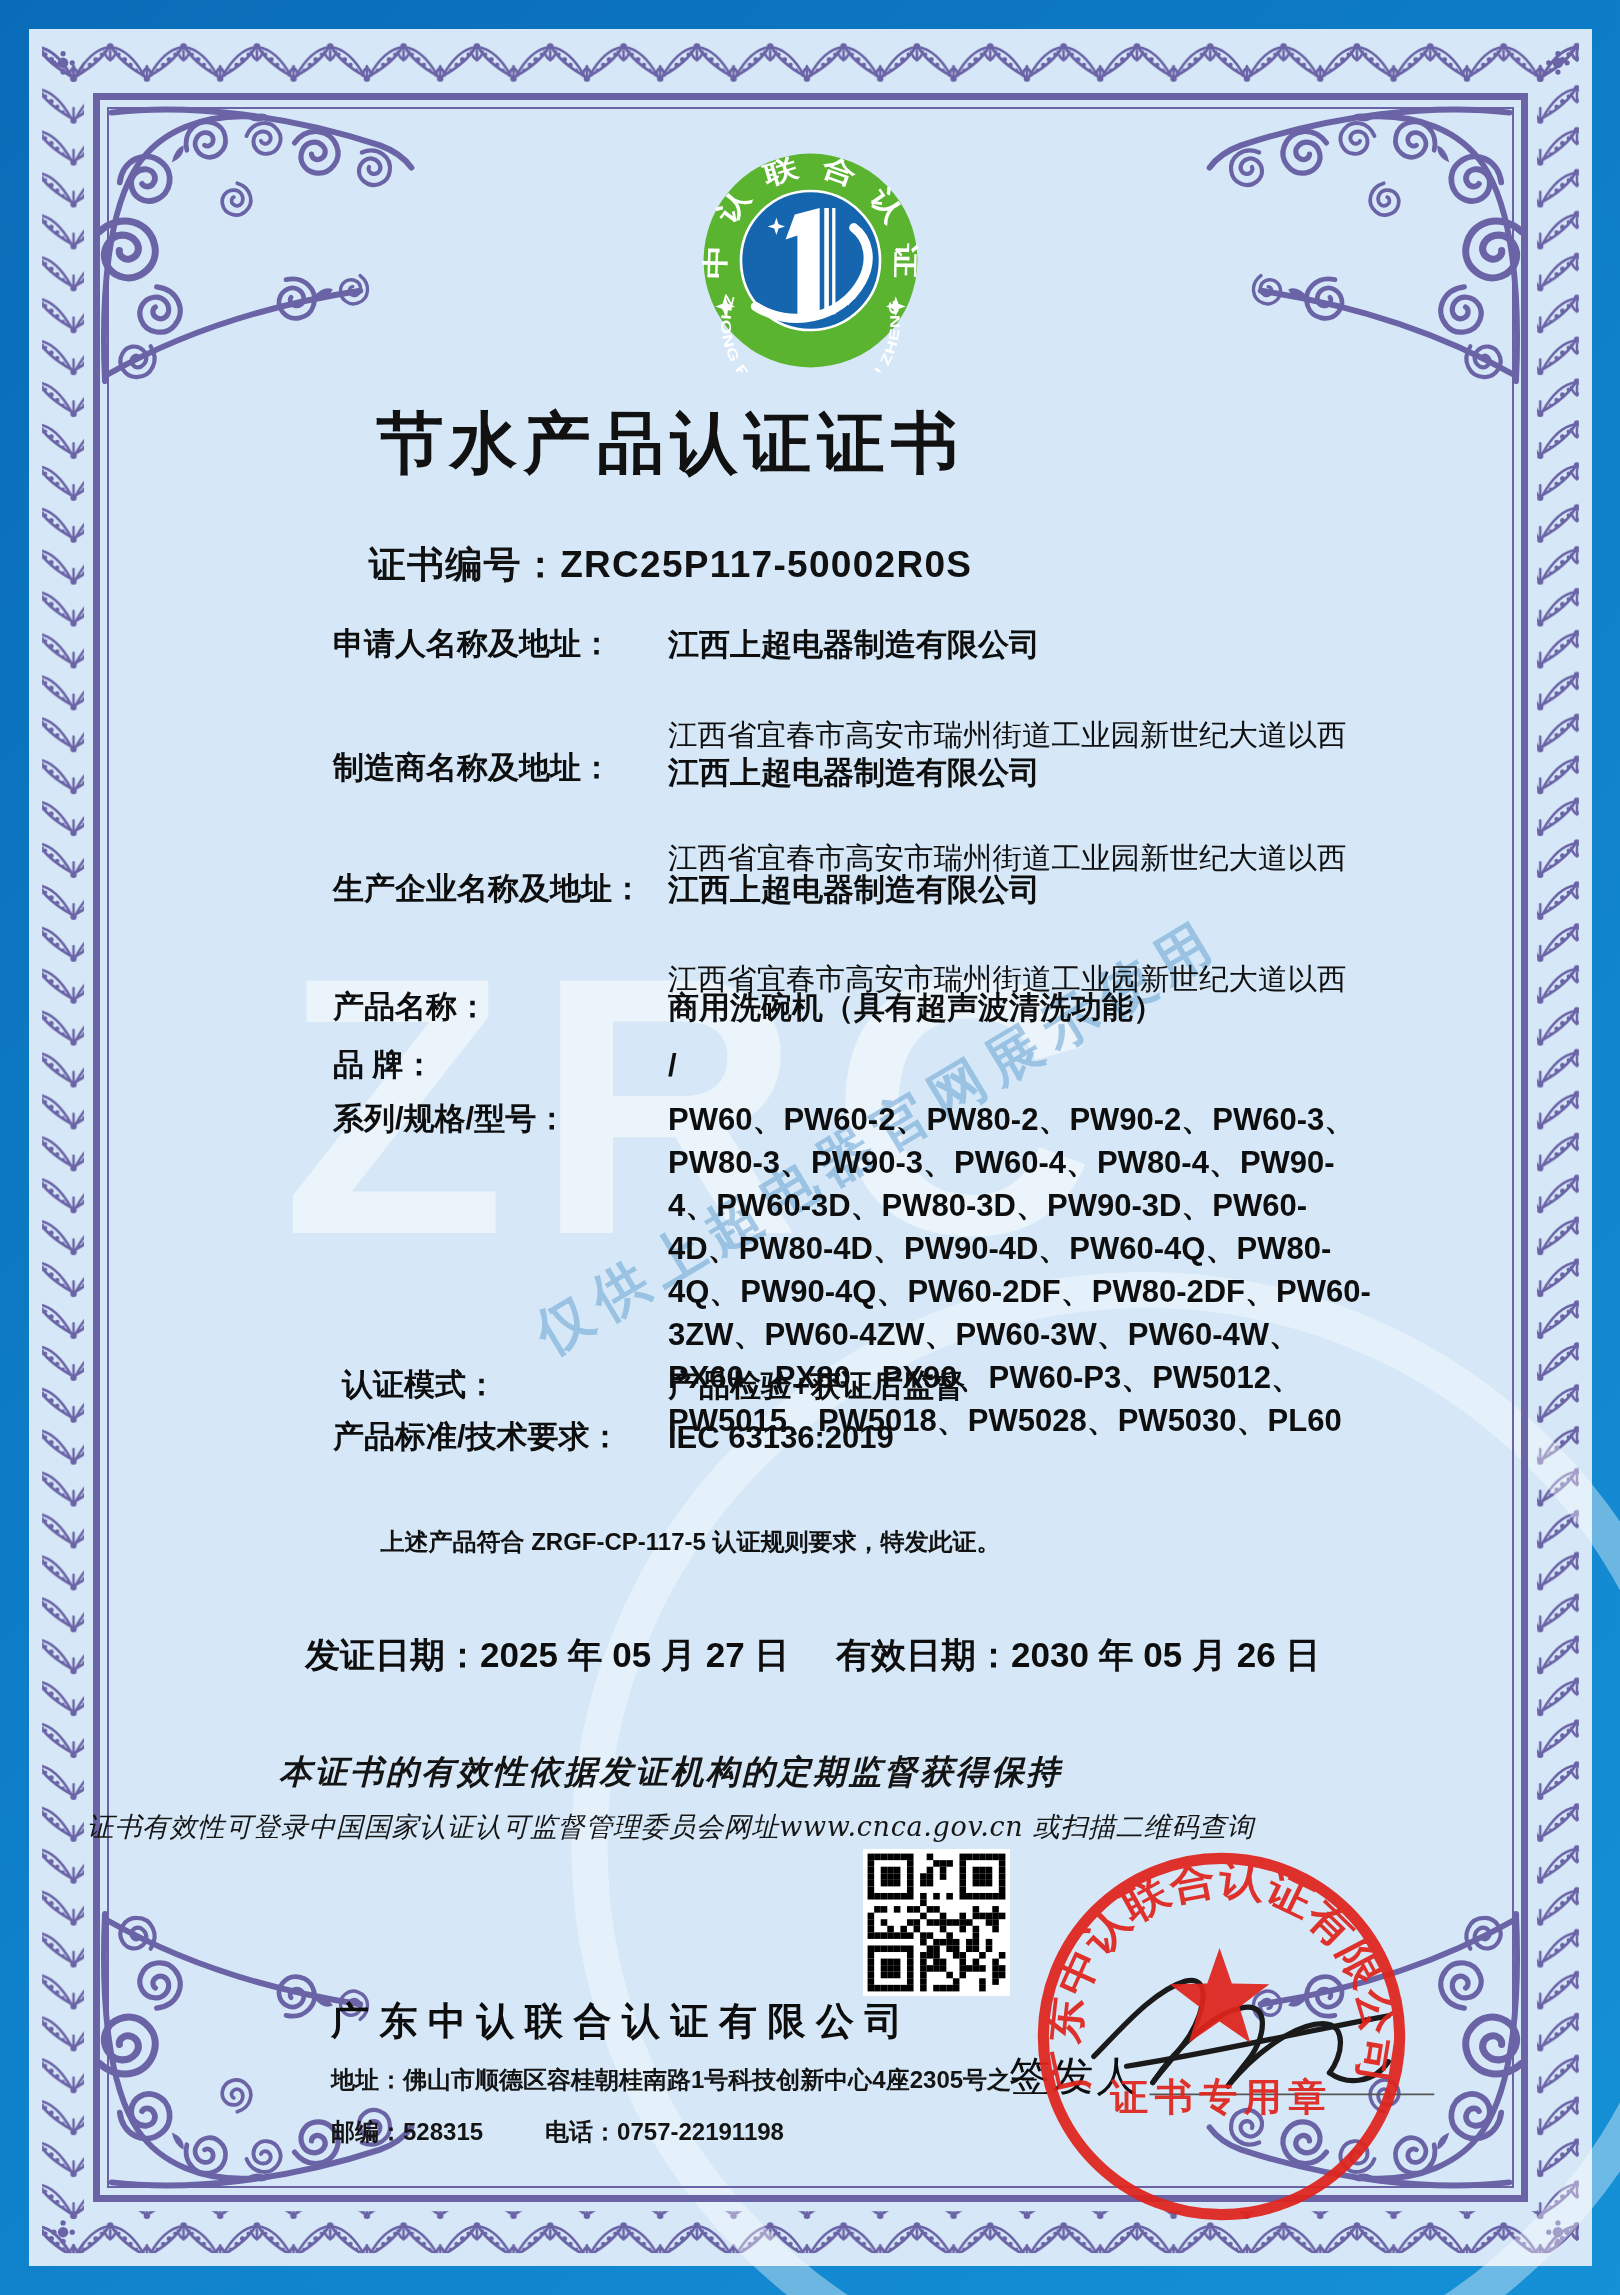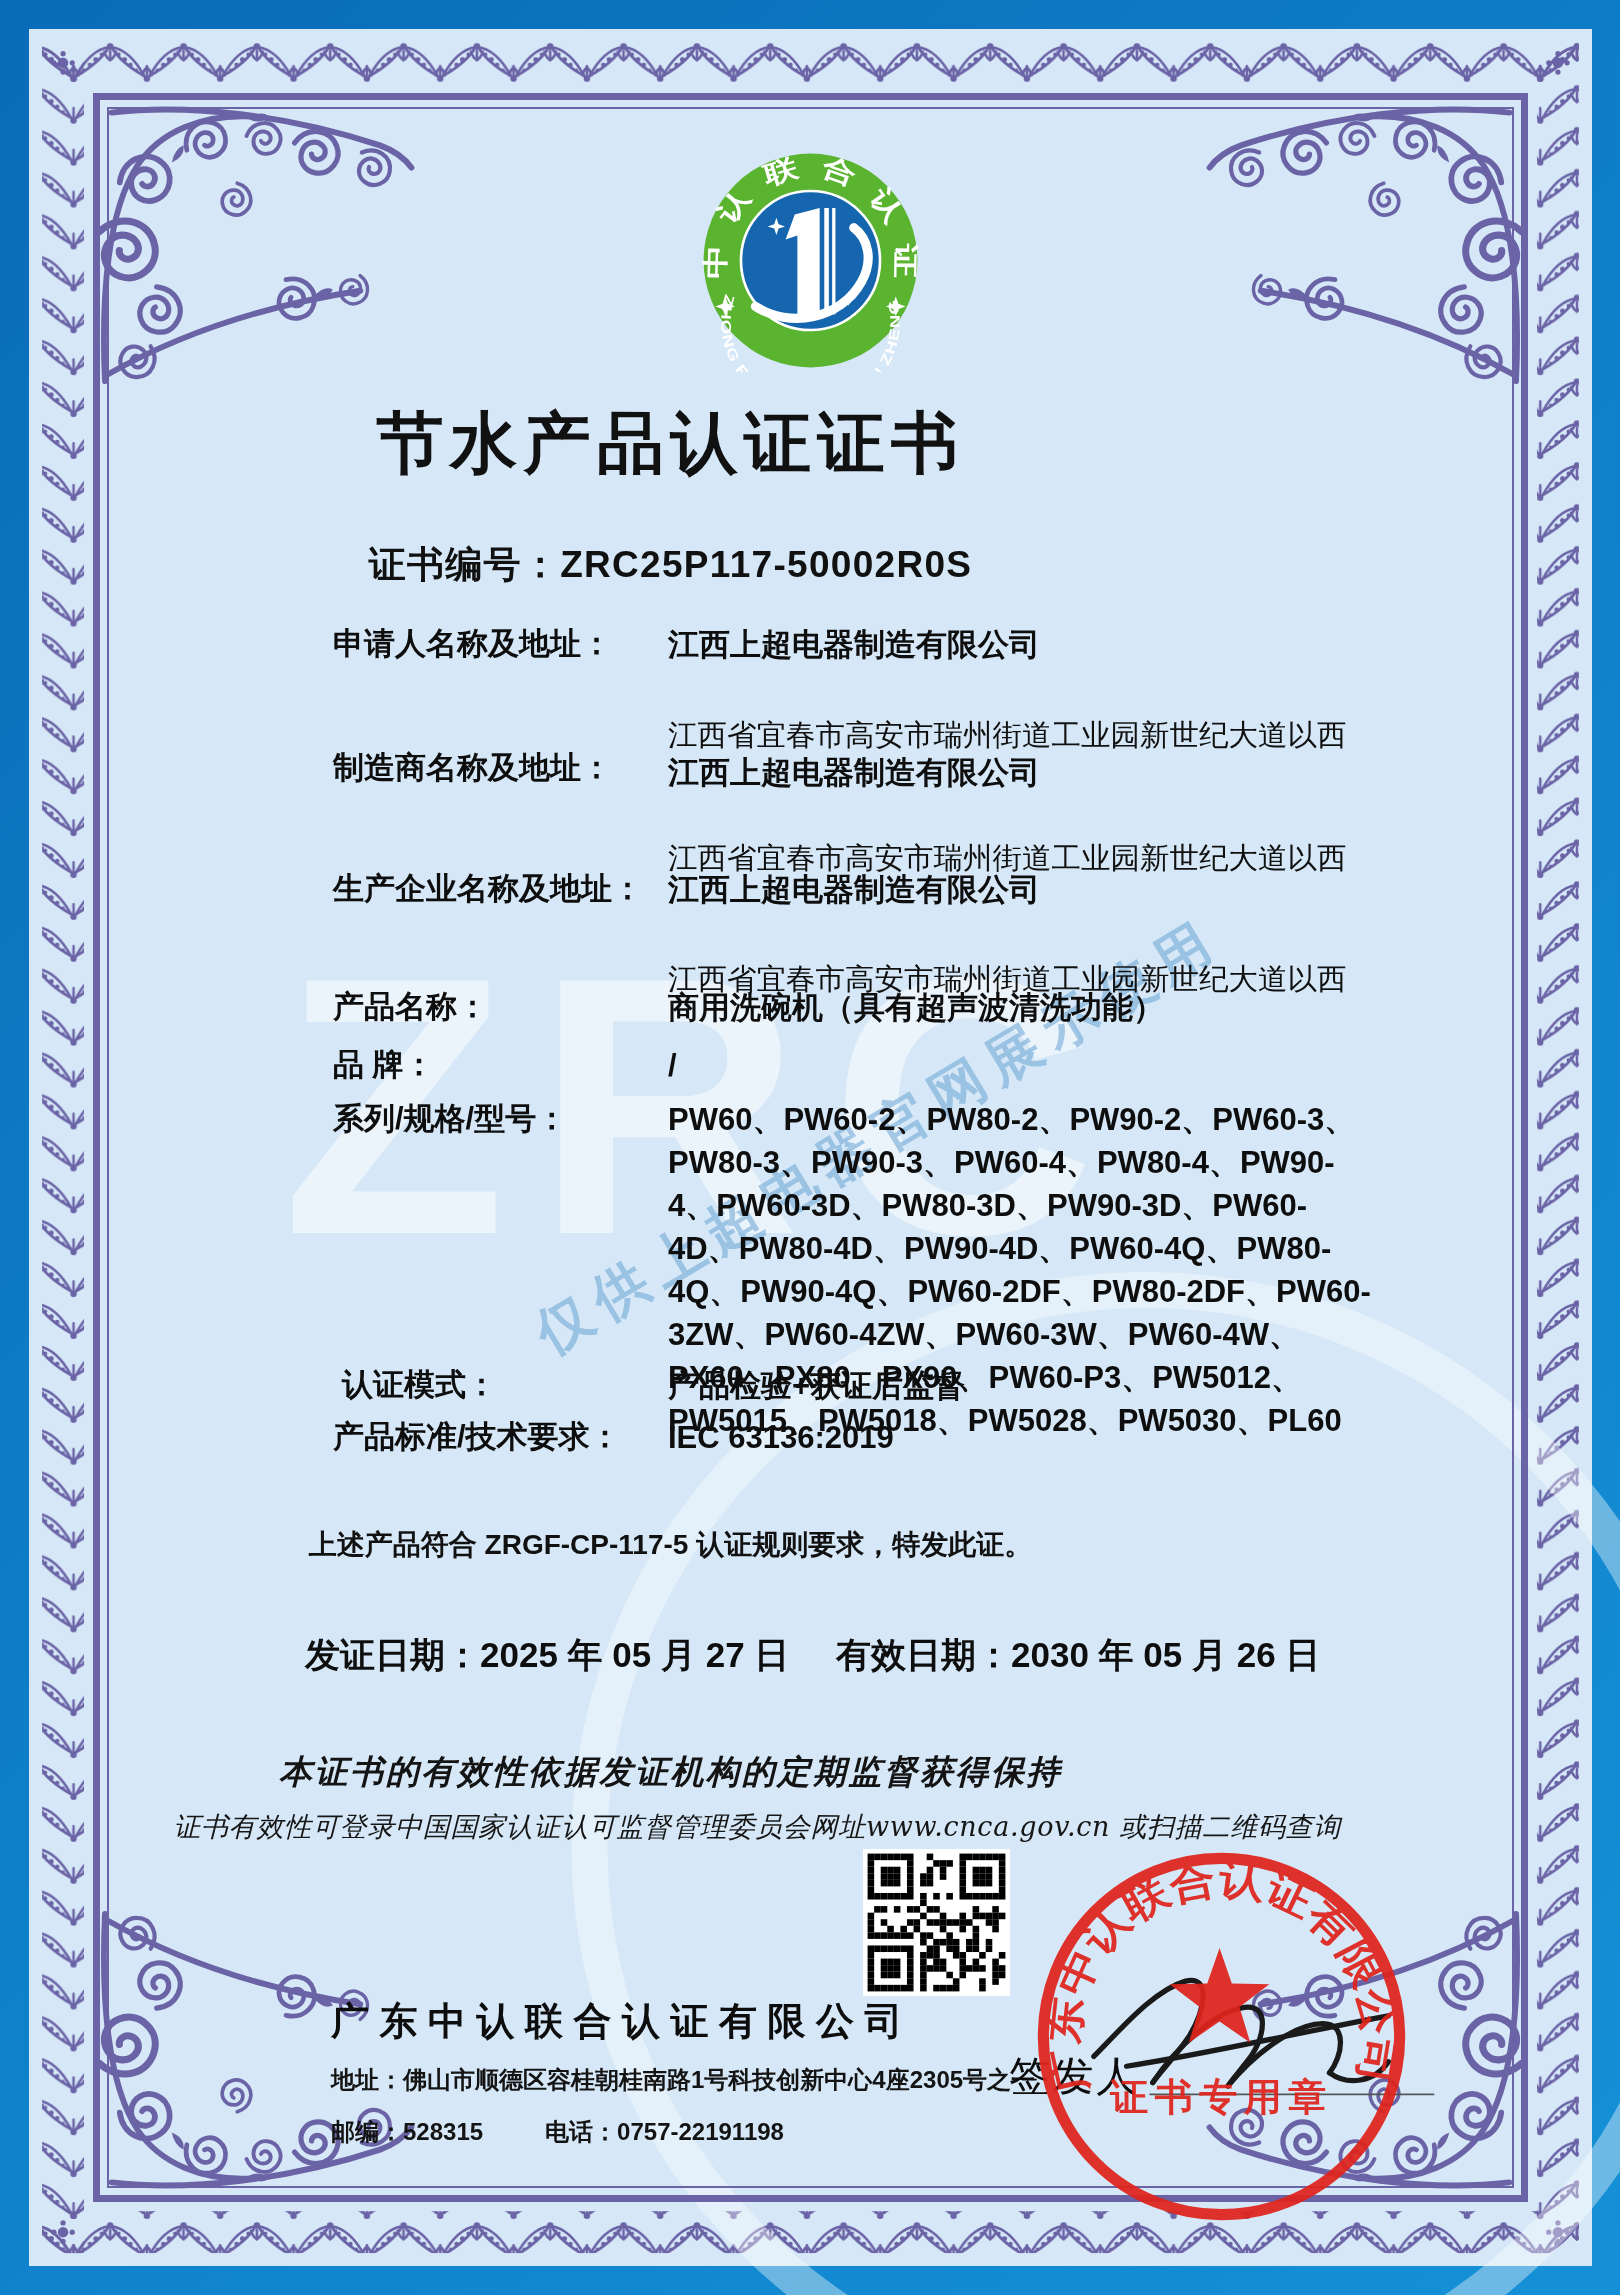--- a/index.html
+++ b/index.html
@@ -11,24 +11,24 @@
   .abs{position:absolute;}
   .paper{left:29px;top:29px;right:29px;bottom:29px;background:#d6e8f7;}
   .frame-thick{left:93px;top:93px;right:93px;bottom:93px;border:7.2px solid #6a63a6;}
   .frame-thin{left:107px;top:107px;right:107px;bottom:107px;border:2.6px solid #6a63a6;}
   .ctext{width:1341px;text-align:center;color:#111;}
   .title{font-size:67px;font-weight:700;letter-spacing:6.5px;}
   .certno{font-size:37px;font-weight:600;letter-spacing:1.3px;}
   .flabel{font-size:31px;font-weight:600;color:#0e0e0e;width:341px;}
   .fvalue{font-size:31px;font-weight:600;color:#0e0e0e;width:707px;line-height:43px;}
   .fextra{font-size:29.5px;font-weight:500;color:#101010;width:707px;margin-top:31px;}
-  .statement{font-size:28px;font-weight:600;}
+  .statement{font-size:24px;font-weight:600;padding-left:20px;}
   .dates{font-size:35px;font-weight:600;color:#0e0e0e;white-space:nowrap;}
   .note1{font-family:"DejaVu Serif","Liberation Serif",serif;font-style:italic;font-weight:600;font-size:33px;letter-spacing:2.6px;color:#141414;}
-  .note2{font-family:"DejaVu Serif","Liberation Serif",serif;font-style:italic;font-weight:500;font-size:27px;letter-spacing:0.7px;color:#161616;text-align:right;}
+  .note2{font-family:"DejaVu Serif","Liberation Serif",serif;font-style:italic;font-weight:500;font-size:27px;letter-spacing:0.7px;color:#161616;}
   .company{font-size:38px;font-weight:700;letter-spacing:10.5px;color:#0d0d0d;white-space:nowrap;}
   .addr{font-size:24px;font-weight:600;color:#141414;white-space:nowrap;}
   .signer{font-size:41px;font-weight:400;color:#0d0d0d;letter-spacing:2.6px;}
   .wm-big{font-size:367px;font-weight:700;color:rgba(255,255,255,0.50);letter-spacing:29.5px;line-height:1;}
   .wm-diag{width:956px;text-align:center;font-size:55px;font-weight:600;letter-spacing:10.5px;
            color:rgba(104,163,212,0.55);transform:rotate(-31deg);transform-origin:center;}
   .spacer{display:inline-block;width:62px;}
 </style>
 </head>
 <body>

